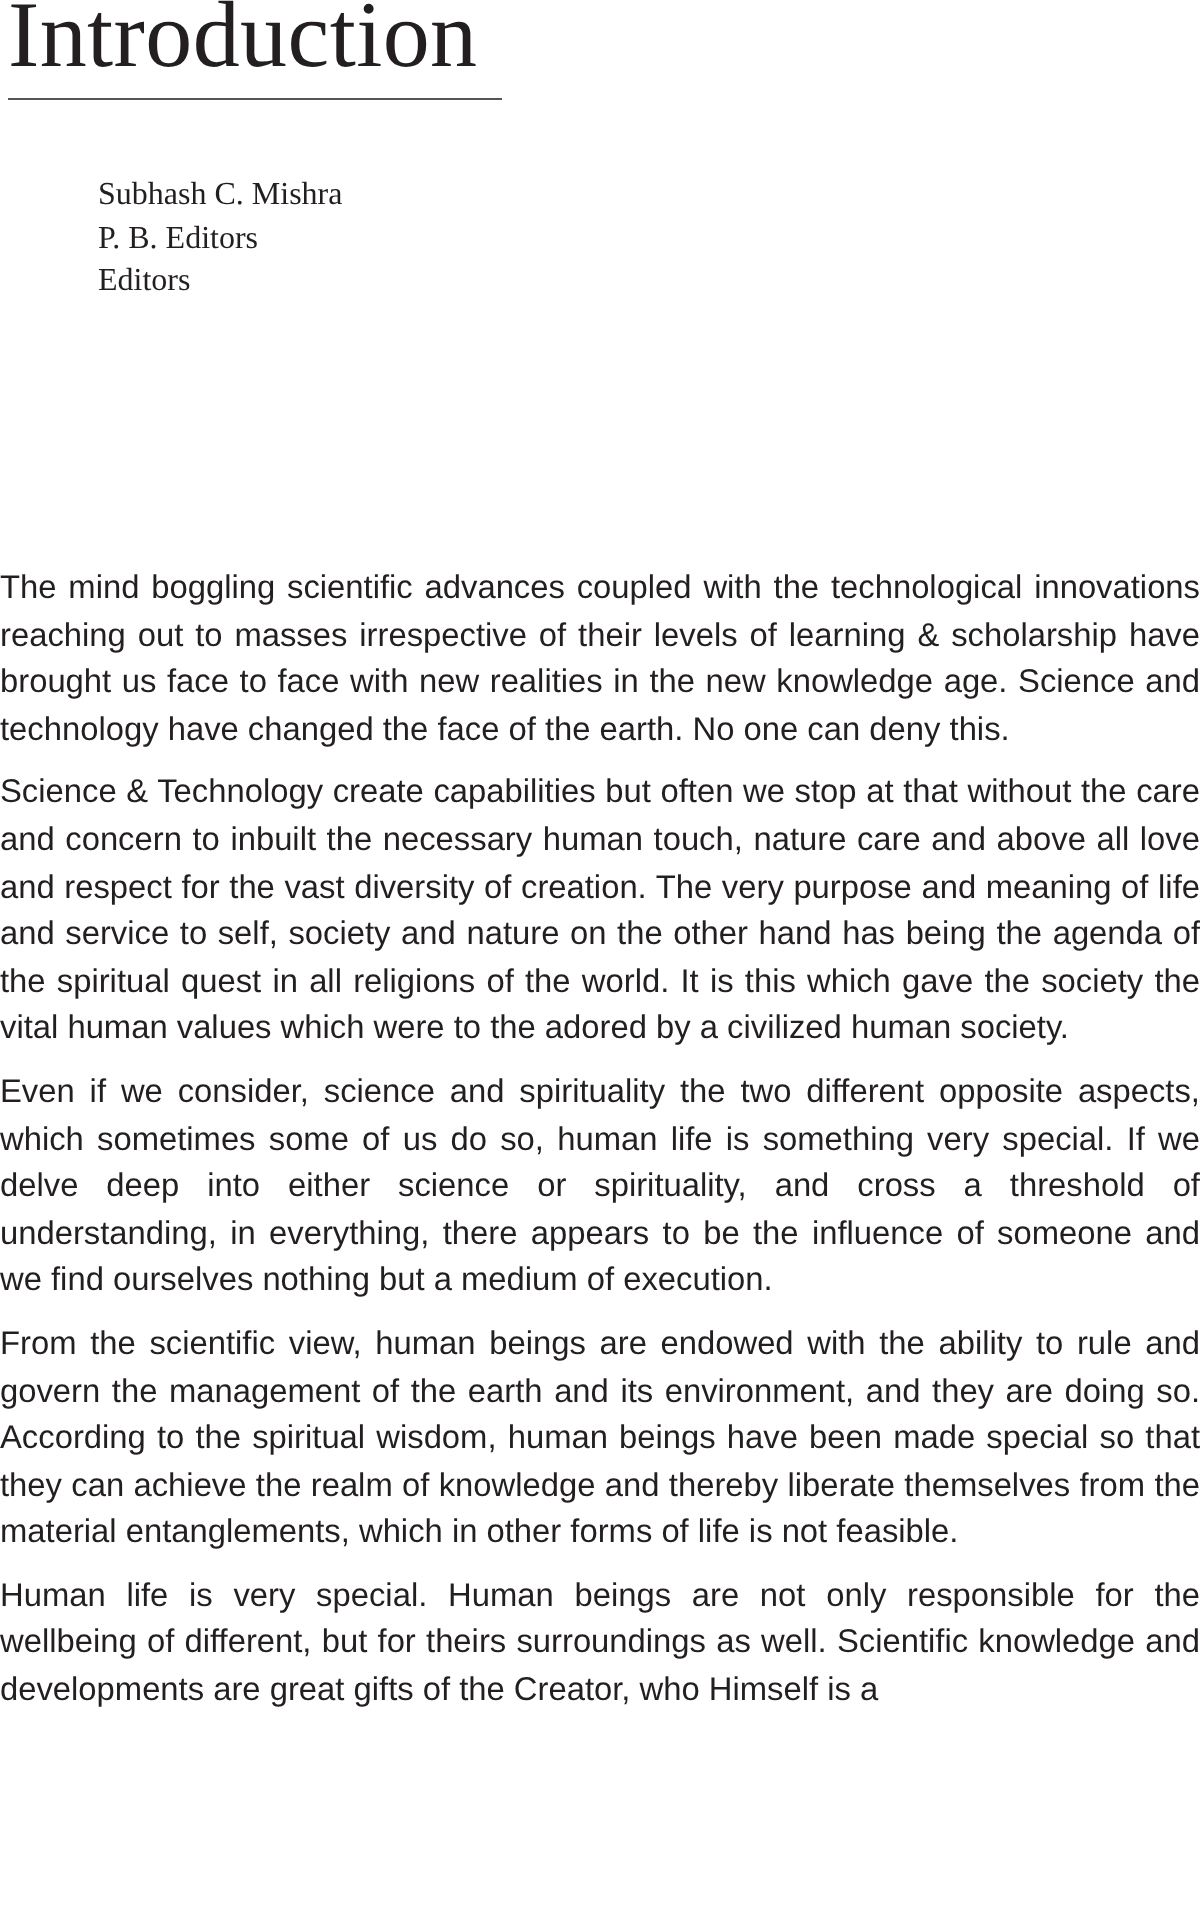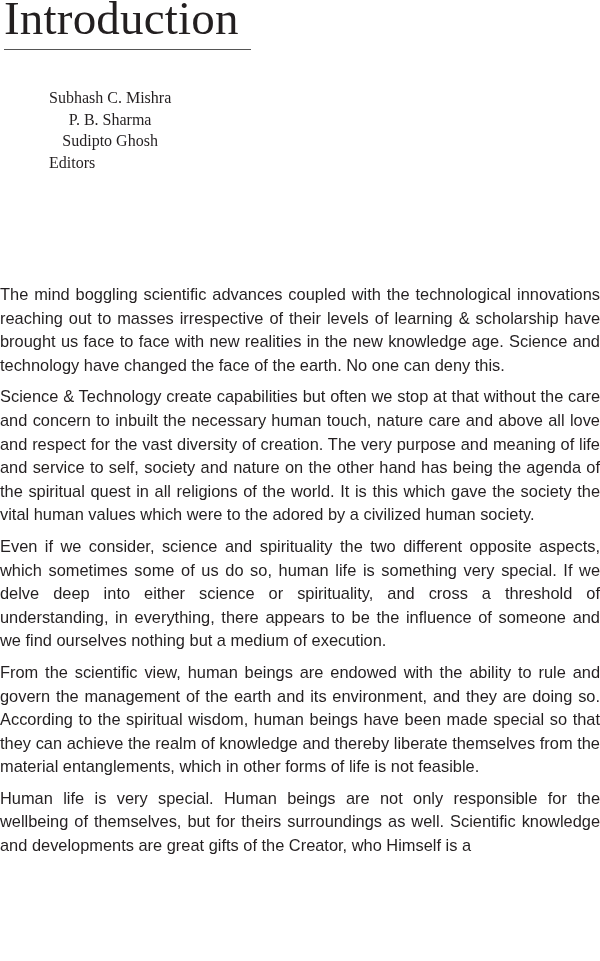--- a/index.html
+++ b/index.html
@@ -36,21 +36,21 @@
     }
     .editors {
       position: absolute;
       left: 49px;
       top: 87px;
       font-family: "Liberation Serif", "DejaVu Serif", serif;
       font-size: 16px;
       line-height: 21.5px;
       color: #231f20;
     }
-    .editors .name { display: block; text-align: center; }
+    .editors .name { display: block; }
     .editors .role { display: block; }
     .body-text {
       position: absolute;
       left: 0;
       top: 283px;
       width: 600px;
       font-family: "Liberation Sans", "DejaVu Sans", sans-serif;
       font-size: 16.4px;
       line-height: 23.6px;
       color: #231f20;
@@ -62,24 +62,23 @@
     }
   </style>
 </head>
 <body>
 
 <h1 class="title">Introduction</h1>
 <div class="title-rule"></div>
 
 <div class="editors">
   <span class="name">Subhash C. Mishra</span>
-  <span class="name">P. B. Sharma</span>
-  <span class="name">Sudipto Ghosh</span>
+  <span class="name">P. B. Editors</span>
   <span class="role">Editors</span>
 </div>
 
 <div class="body-text">
   <p>The mind boggling scientific advances coupled with the technological innovations reaching out to masses irrespective of their levels of learning &amp; scholarship have brought us face to face with new realities in the new knowledge age. Science and technology have changed the face of the earth. No one can deny this.</p>
   <p>Science &amp; Technology create capabilities but often we stop at that without the care and concern to inbuilt the necessary human touch, nature care and above all love and respect for the vast diversity of creation. The very purpose and meaning of life and service to self, society and nature on the other hand has being the agenda of the spiritual quest in all religions of the world. It is this which gave the society the vital human values which were to the adored by a civilized human society.</p>
   <p>Even if we consider, science and spirituality the two different opposite aspects, which sometimes some of us do so, human life is something very special.  If we delve deep into either science or spirituality, and cross a threshold of understanding, in everything, there appears to be the influence of someone and we find ourselves nothing but a medium of execution.</p>
   <p>From the scientific view, human beings are endowed with the ability to rule and govern the management of the earth and its environment, and they are doing so.  According to the spiritual wisdom, human beings have been made special so that they can achieve the realm of knowledge and thereby liberate themselves from the material entanglements, which in other forms of life is not feasible.</p>
-  <p>Human life is very special. Human beings are not only responsible for the wellbeing of themselves, but for theirs surroundings as well. Scientific knowledge and developments are great gifts of the Creator, who Himself is a</p>
+  <p>Human life is very special. Human beings are not only responsible for the wellbeing of different, but for theirs surroundings as well. Scientific knowledge and developments are great gifts of the Creator, who Himself is a</p>
 </div>
 
 </body></html>

